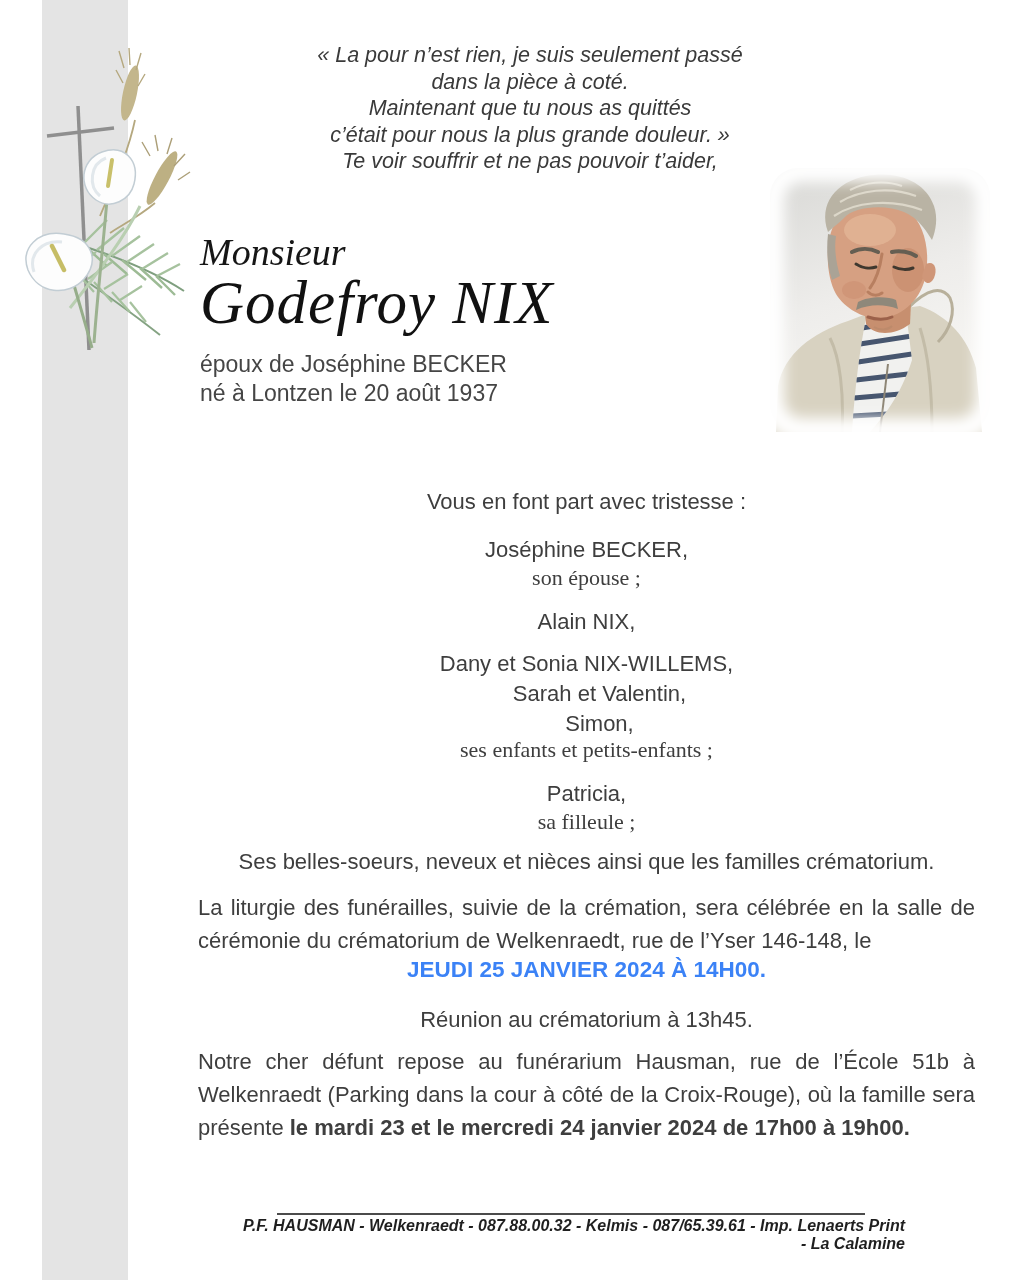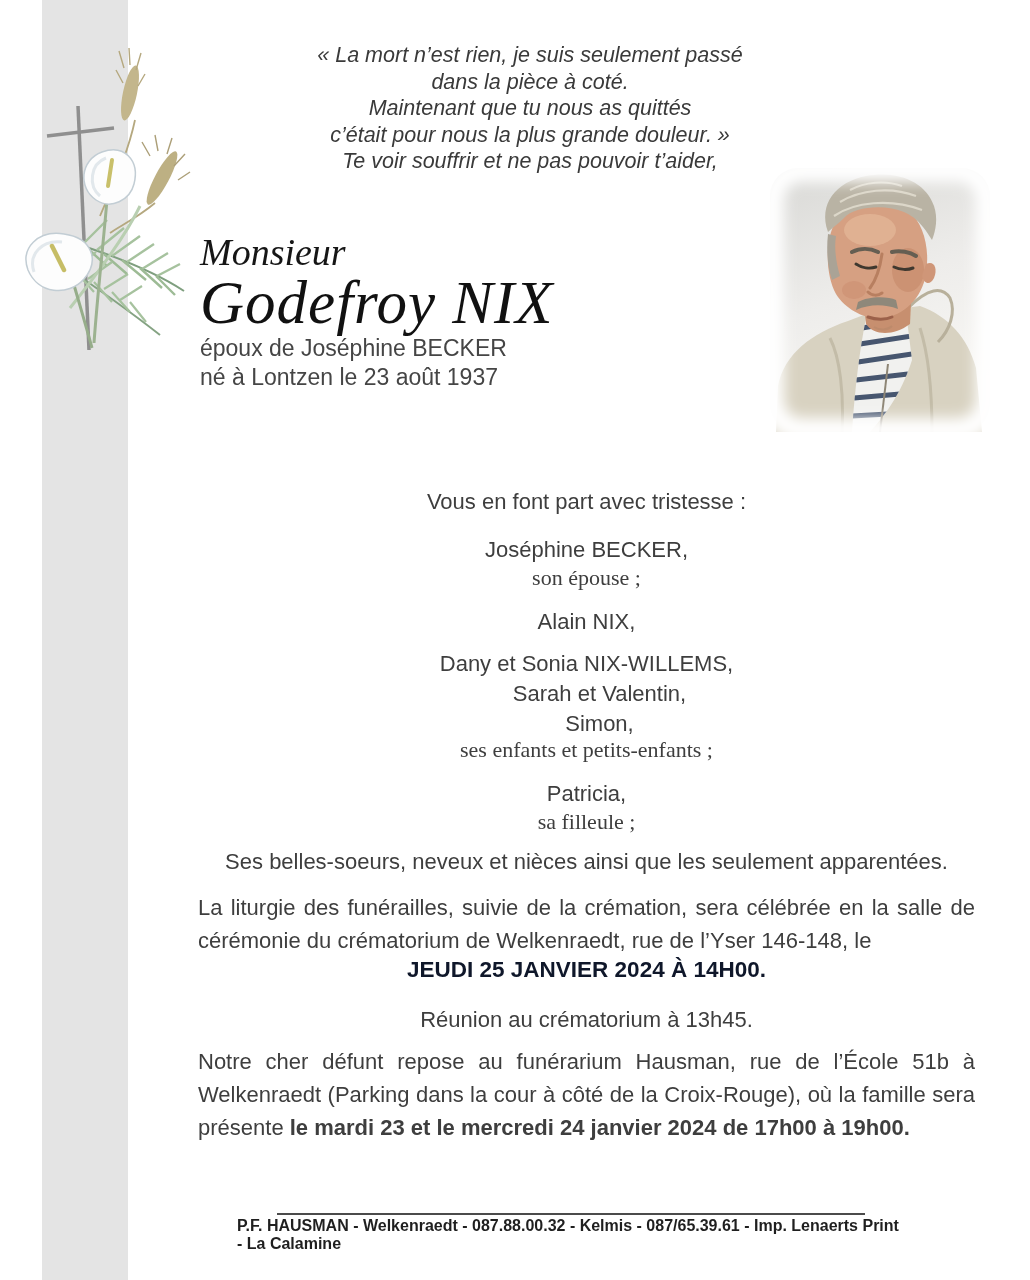--- a/index.html
+++ b/index.html
@@ -16,33 +16,33 @@
   .header{position:absolute;left:200px;top:232px;width:575px;}
   .header .title{
     font-family:"Liberation Serif","DejaVu Serif",serif;font-style:italic;
     font-size:38px;line-height:40px;color:#161616;
   }
   .header .name{
     font-family:"Liberation Serif","DejaVu Serif",serif;font-style:italic;
     font-size:61px;line-height:62px;color:#111111;letter-spacing:1px;
   }
   .header .detail{font-size:23px;line-height:29px;color:#454545;}
-  .header .detail.first{margin-top:0;}
+  .header .detail.first{margin-top:16px;}
   .photo{position:absolute;left:770px;top:168px;width:220px;height:264px;}
   .content{position:absolute;left:198px;top:0;width:777px;font-size:22px;color:#3e3e3e;}
   .line{position:absolute;width:100%;white-space:nowrap;text-align:center;}
   .line.right{text-align:center;font-family:Liberation Serif, serif;}
   .line.indent{padding-left:26px;box-sizing:border-box;}
   .para{position:absolute;width:100%;text-align:justify;line-height:33px;white-space:normal;}
   .center-line{position:absolute;width:100%;text-align:center;white-space:nowrap;}
-  .bold-date{font-weight:bold;font-size:22.5px;color:#0f172a;}
+  .bold-date{font-weight:bold;font-size:22.5px;color:#3b82f6;}
   .footer-rule{position:absolute;left:277px;top:1213px;width:588px;height:2px;background:#4b4b4b;}
   .footer-text{
-    position:absolute;left:237px;top:1217px;width:668px;text-align:left;
-    font-weight:bold;font-size:16px;color:#1f1f1f;letter-spacing:0px;
+    position:absolute;left:237px;top:1217px;width:668px;text-align:right;
+    font-style:italic;font-weight:bold;font-size:16px;color:#1f1f1f;letter-spacing:0px;
   }
 </style>
 </head>
 <body>
 
 <div class="page">
 
   <div class="gray-band"></div>
 
   <div class="floral-art">
@@ -73,32 +73,32 @@
       <path d="M88,148 C76,138 78,116 94,110" stroke="#e2e8ec" stroke-width="3" fill="none"></path>
       <line x1="100" y1="112" x2="96" y2="138" stroke="#c9c06a" stroke-width="4" stroke-linecap="round"></line>
 
       <path d="M16,222 C8,200 26,182 52,186 C80,190 88,212 72,231 C56,249 26,246 16,222 Z" fill="#fdfdfd" stroke="#c2cdd4" stroke-width="1.5"></path>
       <path d="M22,224 C16,206 30,192 50,194" stroke="#e2e8ec" stroke-width="3" fill="none"></path>
       <line x1="40" y1="198" x2="52" y2="222" stroke="#c6bd66" stroke-width="4.5" stroke-linecap="round"></line>
     </svg>
   </div>
 
   <div class="quote">
-    <div>« La mort n’est rien, je suis seulement passé</div>
+    <div>« La pour n’est rien, je suis seulement passé</div>
     <div>dans la pièce à coté.</div>
     <div>Maintenant que tu nous as quittés</div>
     <div>c’était pour nous la plus grande douleur. »</div>
     <div>Te voir souffrir et ne pas pouvoir t’aider,</div>
   </div>
 
   <div class="header">
     <div class="title">Monsieur</div>
     <div class="name">Godefroy NIX</div>
     <div class="detail first">époux de Joséphine BECKER</div>
-    <div class="detail">né à Lontzen le 23 août 1937</div>
+    <div class="detail">né à Lontzen le 20 août 1937</div>
   </div>
 
   <div class="photo">
     <svg width="220" height="264" viewBox="0 0 220 264">
       <defs>
         <linearGradient id="pbg" x1="0" y1="0" x2="0.3" y2="1">
           <stop offset="0" stop-color="#d8d8d5"></stop>
           <stop offset="0.55" stop-color="#eeedeb"></stop>
           <stop offset="1" stop-color="#f8f7f4"></stop>
         </linearGradient>
@@ -158,21 +158,21 @@
     <div class="line" style="top:609px">Alain NIX,</div>
 
     <div class="line" style="top:651px">Dany et Sonia NIX-WILLEMS,</div>
     <div class="line indent" style="top:681px">Sarah et Valentin,</div>
     <div class="line indent" style="top:711px">Simon,</div>
     <div class="line right" style="top:737px">ses enfants et petits-enfants ;</div>
 
     <div class="line" style="top:781px">Patricia,</div>
     <div class="line right" style="top:809px">sa filleule ;</div>
 
-    <div class="line" style="top:849px">Ses belles-soeurs, neveux et nièces ainsi que les seulement apparentées.</div>
+    <div class="line" style="top:849px">Ses belles-soeurs, neveux et nièces ainsi que les familles crématorium.</div>
 
     <div class="para" style="top:891px">La liturgie des funérailles, suivie de la crémation, sera célébrée en la salle de cérémonie du crématorium de Welkenraedt, rue de l’Yser 146-148, le</div>
 
     <div class="center-line bold-date" style="top:957px">JEUDI 25 JANVIER 2024 À 14H00.</div>
 
     <div class="center-line" style="top:1007px">Réunion au crématorium à 13h45.</div>
 
     <div class="para" style="top:1045px"><span>Notre cher défunt repose au funérarium Hausman, rue de l’École 51b à Welkenraedt (Parking dans la cour à côté de la Croix-Rouge), où la famille sera présente </span><b>le mardi 23 et le mercredi 24 janvier 2024 de 17h00 à 19h00.</b></div>
   </div>
 

